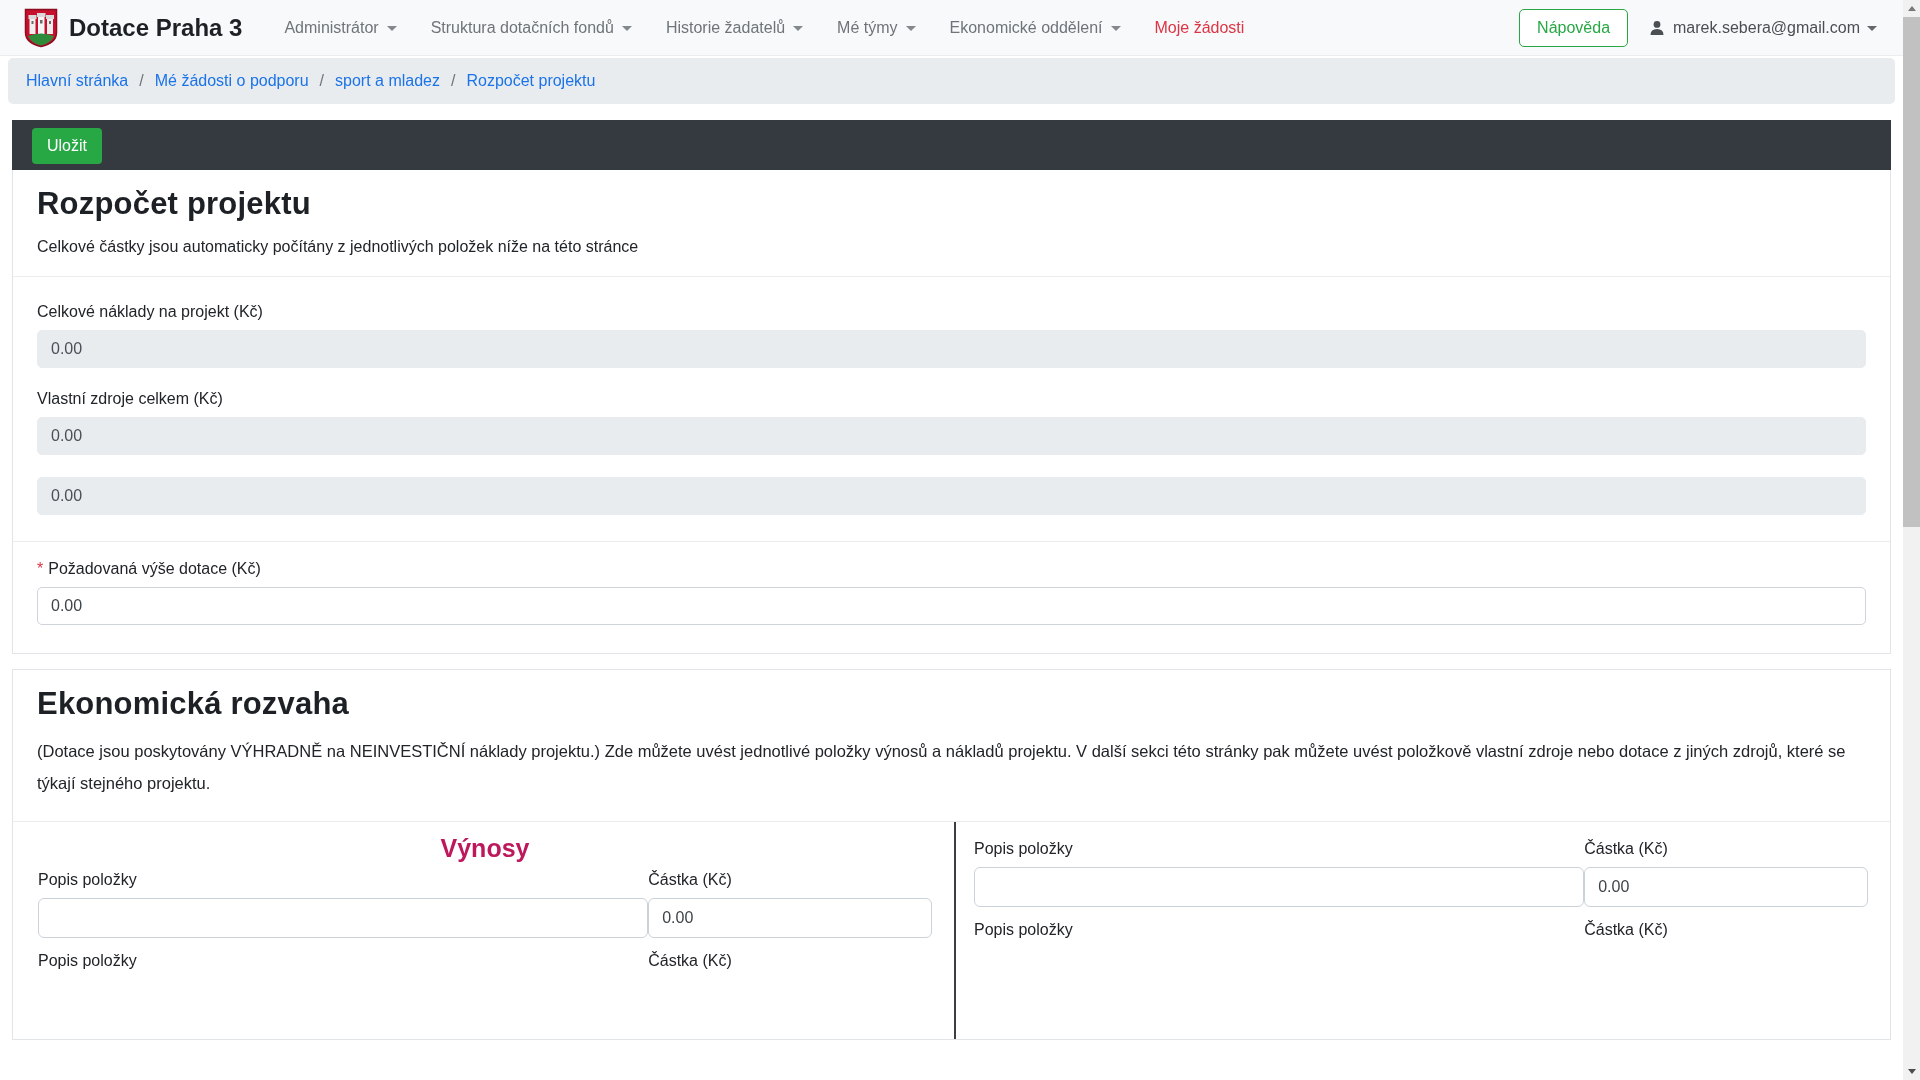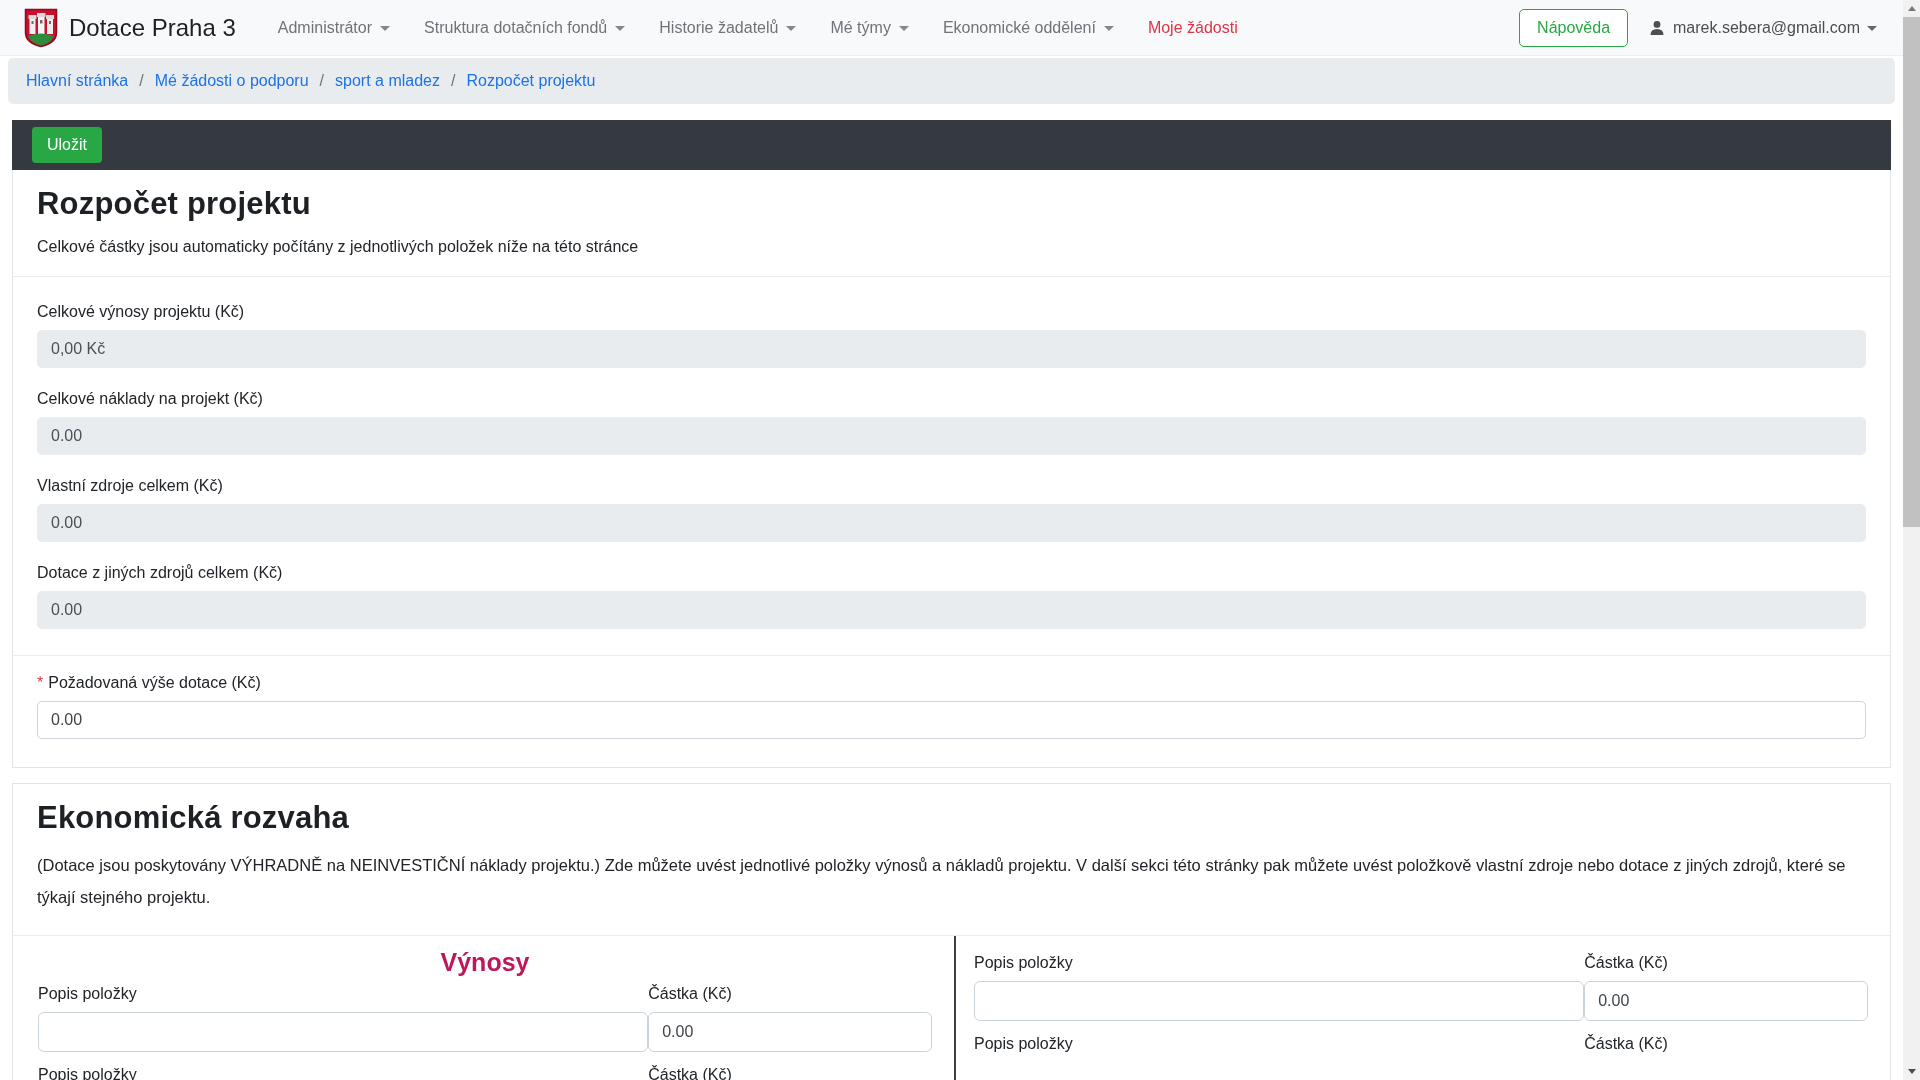--- a/index.html
+++ b/index.html
@@ -10,21 +10,21 @@
     background:#fff; color:#212529;
   }
   .page { width:1903px; }
 
   
   .navbar {
     height:56px; background:#f8f9fa; border-bottom:1px solid #ededed;
     display:flex; align-items:center; padding:0 26px 0 24px;
   }
   .brand { display:flex; align-items:center; gap:11px; cursor:pointer; }
-  .brand-text { font-size:24px; font-weight:400; color:#1d2125; white-space:nowrap; }
+  .brand-text { font-size:24px; font-weight:700; color:#1d2125; white-space:nowrap; }
   .nav-links { display:flex; align-items:center; gap:34px; margin-left:42px; font-size:16px; color:#6e7479; }
   .nav-item { display:flex; align-items:center; gap:8px; cursor:pointer; white-space:nowrap; }
   .nav-item.danger { color:#dc3545; }
   .caret {
     width:0; height:0; border-left:5px solid transparent; border-right:5px solid transparent;
     border-top:5px solid currentColor; margin-top:2px; opacity:.85;
   }
   .nav-right { margin-left:auto; display:flex; align-items:center; gap:20px; }
   .btn-help {
     border:1px solid #28a745; color:#28a745; background:#fff;
@@ -36,21 +36,21 @@
   .breadcrumb-bar {
     margin:2px 8px 0; background:#e9ecef; border-radius:5px;
     padding:14px 18px; font-size:16px; display:flex; gap:11px; align-items:center;
   }
   .crumb { color:#1a73e8; cursor:pointer; text-decoration:none; }
   .crumb-sep { color:#6c757d; }
 
   
   .toolbar {
     margin:16px 12px 0; background:#343a40; height:50px;
-    display:flex; align-items:center; padding:16px 20px;
+    display:flex; align-items:flex-start; padding:8px 20px;
   }
   .btn-save {
     background:#28a745; color:#fff; border:none; border-radius:4px;
     padding:9px 15px; font-size:16px; font-family:inherit; cursor:pointer;
   }
 
   
   .card { margin:0 12px; background:#fff; border:1px solid #e2e5e8; border-top:none; }
   .card.second { margin-top:15px; border-top:1px solid #e2e5e8; }
   .card-head { padding:16px 24px 20px; border-bottom:1px solid #ececec; }
@@ -174,33 +174,28 @@
   </div>
 
   <div class="card">
     <div class="card-head">
       <h1 class="title">Rozpočet projektu</h1>
       <p class="subtitle">Celkové částky jsou automaticky počítány z jednotlivých položek níže na této stránce</p>
     </div>
 
     <div class="fields">
       <div class="group">
-        <label>Celkové výnosy projektu (Kč)</label>
-        <input class="inp ro" readonly="" value="0,00 Kč" style="">
-      </div>
-      <div class="group">
         <label>Celkové náklady na projekt (Kč)</label>
         <input class="inp ro" readonly="" value="0.00" style="">
       </div>
       <div class="group">
         <label>Vlastní zdroje celkem (Kč)</label>
         <input class="inp ro" readonly="" value="0.00" style="">
       </div>
       <div class="group">
-        <label>Dotace z jiných zdrojů celkem (Kč)</label>
         <input class="inp ro" readonly="" value="0.00" style="">
       </div>
     </div>
 
     <div class="req-sec">
       <label>
         <span class="req-mark">*</span><span>Požadovaná výše dotace (Kč)</span>
       </label>
       <input class="inp" style="margin-top: 9px;" value="0.00">
     </div>

